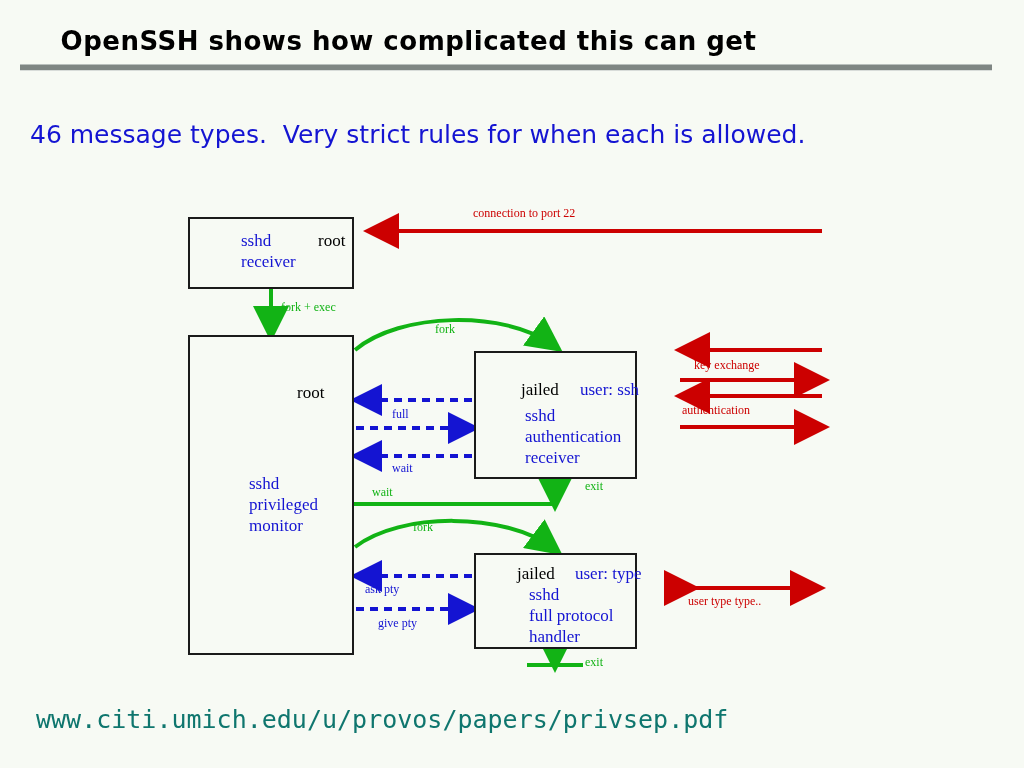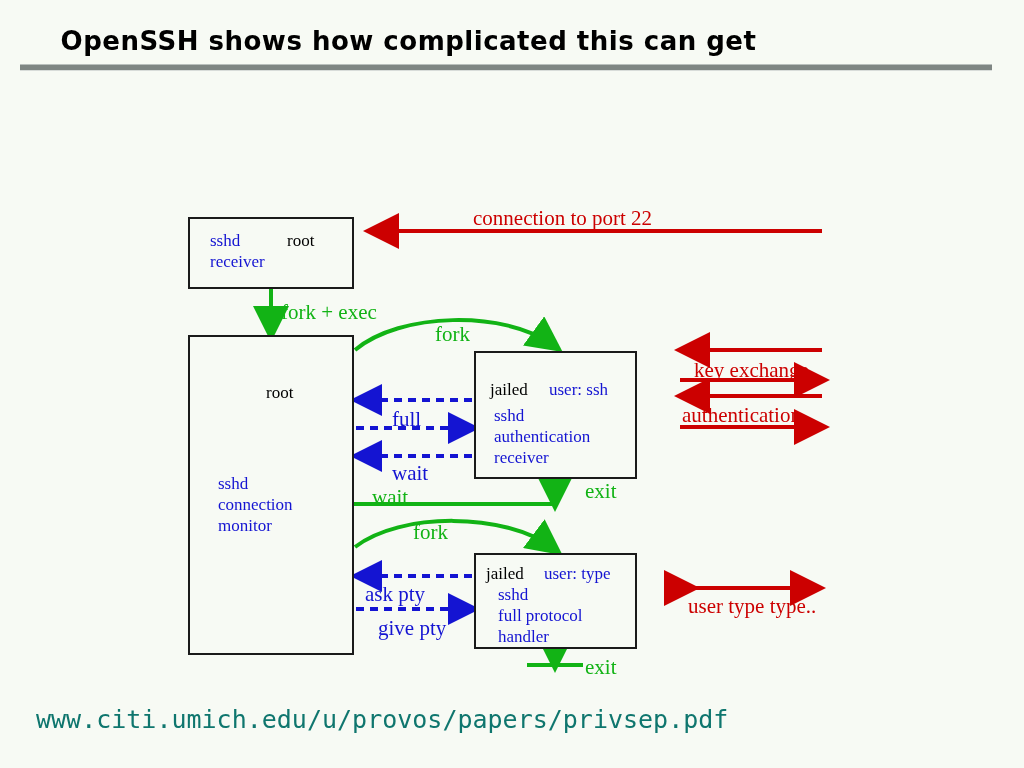--- a/index.html
+++ b/index.html
@@ -39,21 +39,21 @@
     position:absolute;border:2px solid #1a1a1a;background:#f7faf4;
     box-sizing:border-box;
   }
   #box-receiver{left:188px;top:217px;width:166px;height:72px;}
   #box-monitor {left:188px;top:335px;width:166px;height:320px;}
   #box-auth    {left:474px;top:351px;width:163px;height:128px;}
   #box-handler {left:474px;top:553px;width:163px;height:96px;}
 
   .blk{color:#000;}
   .blu{color:#1414d2;}
-  .txt{position:absolute;white-space:pre;font-size:17px;line-height:21px;}
+  .txt{position:absolute;white-space:pre;font-size:17px;line-height:21px;margin-left:31px;}
 
   
   #rcv-sshd{left:20px;top:11px;}
   #rcv-root{left:97px;top:11px;}
   #rcv-recv{left:20px;top:32px;}
 
   
   #mon-root{left:76px;top:45px;}
   #mon-l1{left:28px;top:136px;}
   #mon-l2{left:28px;top:157px;}
@@ -67,21 +67,21 @@
   #auth-l3{left:18px;top:94px;}
 
   
   #hdl-jailed{left:10px;top:8px;}
   #hdl-user{left:68px;top:8px;}
   #hdl-l1{left:22px;top:29px;}
   #hdl-l2{left:22px;top:50px;}
   #hdl-l3{left:22px;top:71px;}
 
   
-  .lbl{position:absolute;white-space:pre;font-size:21px;}
+  .lbl{position:absolute;white-space:pre;font-size:12px;}
   .lbl.green{color:#12b315;}
   .lbl.red{color:#cc0000;}
   .lbl.blue{color:#1414d2;}
 
   #lbl-conn{left:473px;top:206px;}
   #lbl-forkexec{left:281px;top:300px;}
   #lbl-fork1{left:435px;top:322px;}
   #lbl-fork2{left:413px;top:520px;}
   #lbl-wait{left:372px;top:485px;}
   #lbl-exit1{left:585px;top:479px;}
@@ -101,20 +101,21 @@
     font-size:25px;color:#0f766e;white-space:pre;
   }
 </style>
 </head>
 <body>
 
 <div class="slide">
 
   <div class="title">OpenSSH shows how complicated this can get</div>
   <div class="rule"></div>
+  <div class="subtitle">46 message types.  Very strict rules for when each is allowed.</div>
 
   <div class="diagram">
 
     <svg width="1024" height="700">
       <defs>
         <marker id="ar-green" markerWidth="9" markerHeight="9" refX="6" refY="4.5" orient="auto">
           <path d="M0,0 L9,4.5 L0,9 Z" fill="#12b315"></path>
         </marker>
         <marker id="ar-red" markerWidth="9" markerHeight="9" refX="6" refY="4.5" orient="auto">
           <path d="M0,0 L9,4.5 L0,9 Z" fill="#cc0000"></path>
@@ -190,21 +191,21 @@
 
     <div class="box" id="box-receiver">
       <span class="txt blu" id="rcv-sshd">sshd</span>
       <span class="txt blk" id="rcv-root">root</span>
       <span class="txt blu" id="rcv-recv">receiver</span>
     </div>
 
     <div class="box" id="box-monitor">
       <span class="txt blk" id="mon-root">root</span>
       <span class="txt blu" id="mon-l1">sshd</span>
-      <span class="txt blu" id="mon-l2">connection</span>
+      <span class="txt blu" id="mon-l2">privileged</span>
       <span class="txt blu" id="mon-l3">monitor</span>
     </div>
 
     <div class="box" id="box-auth">
       <span class="txt blk" id="auth-jailed">jailed</span>
       <span class="txt blu" id="auth-user">user: ssh</span>
       <span class="txt blu" id="auth-l1">sshd</span>
       <span class="txt blu" id="auth-l2">authentication</span>
       <span class="txt blu" id="auth-l3">receiver</span>
     </div>

